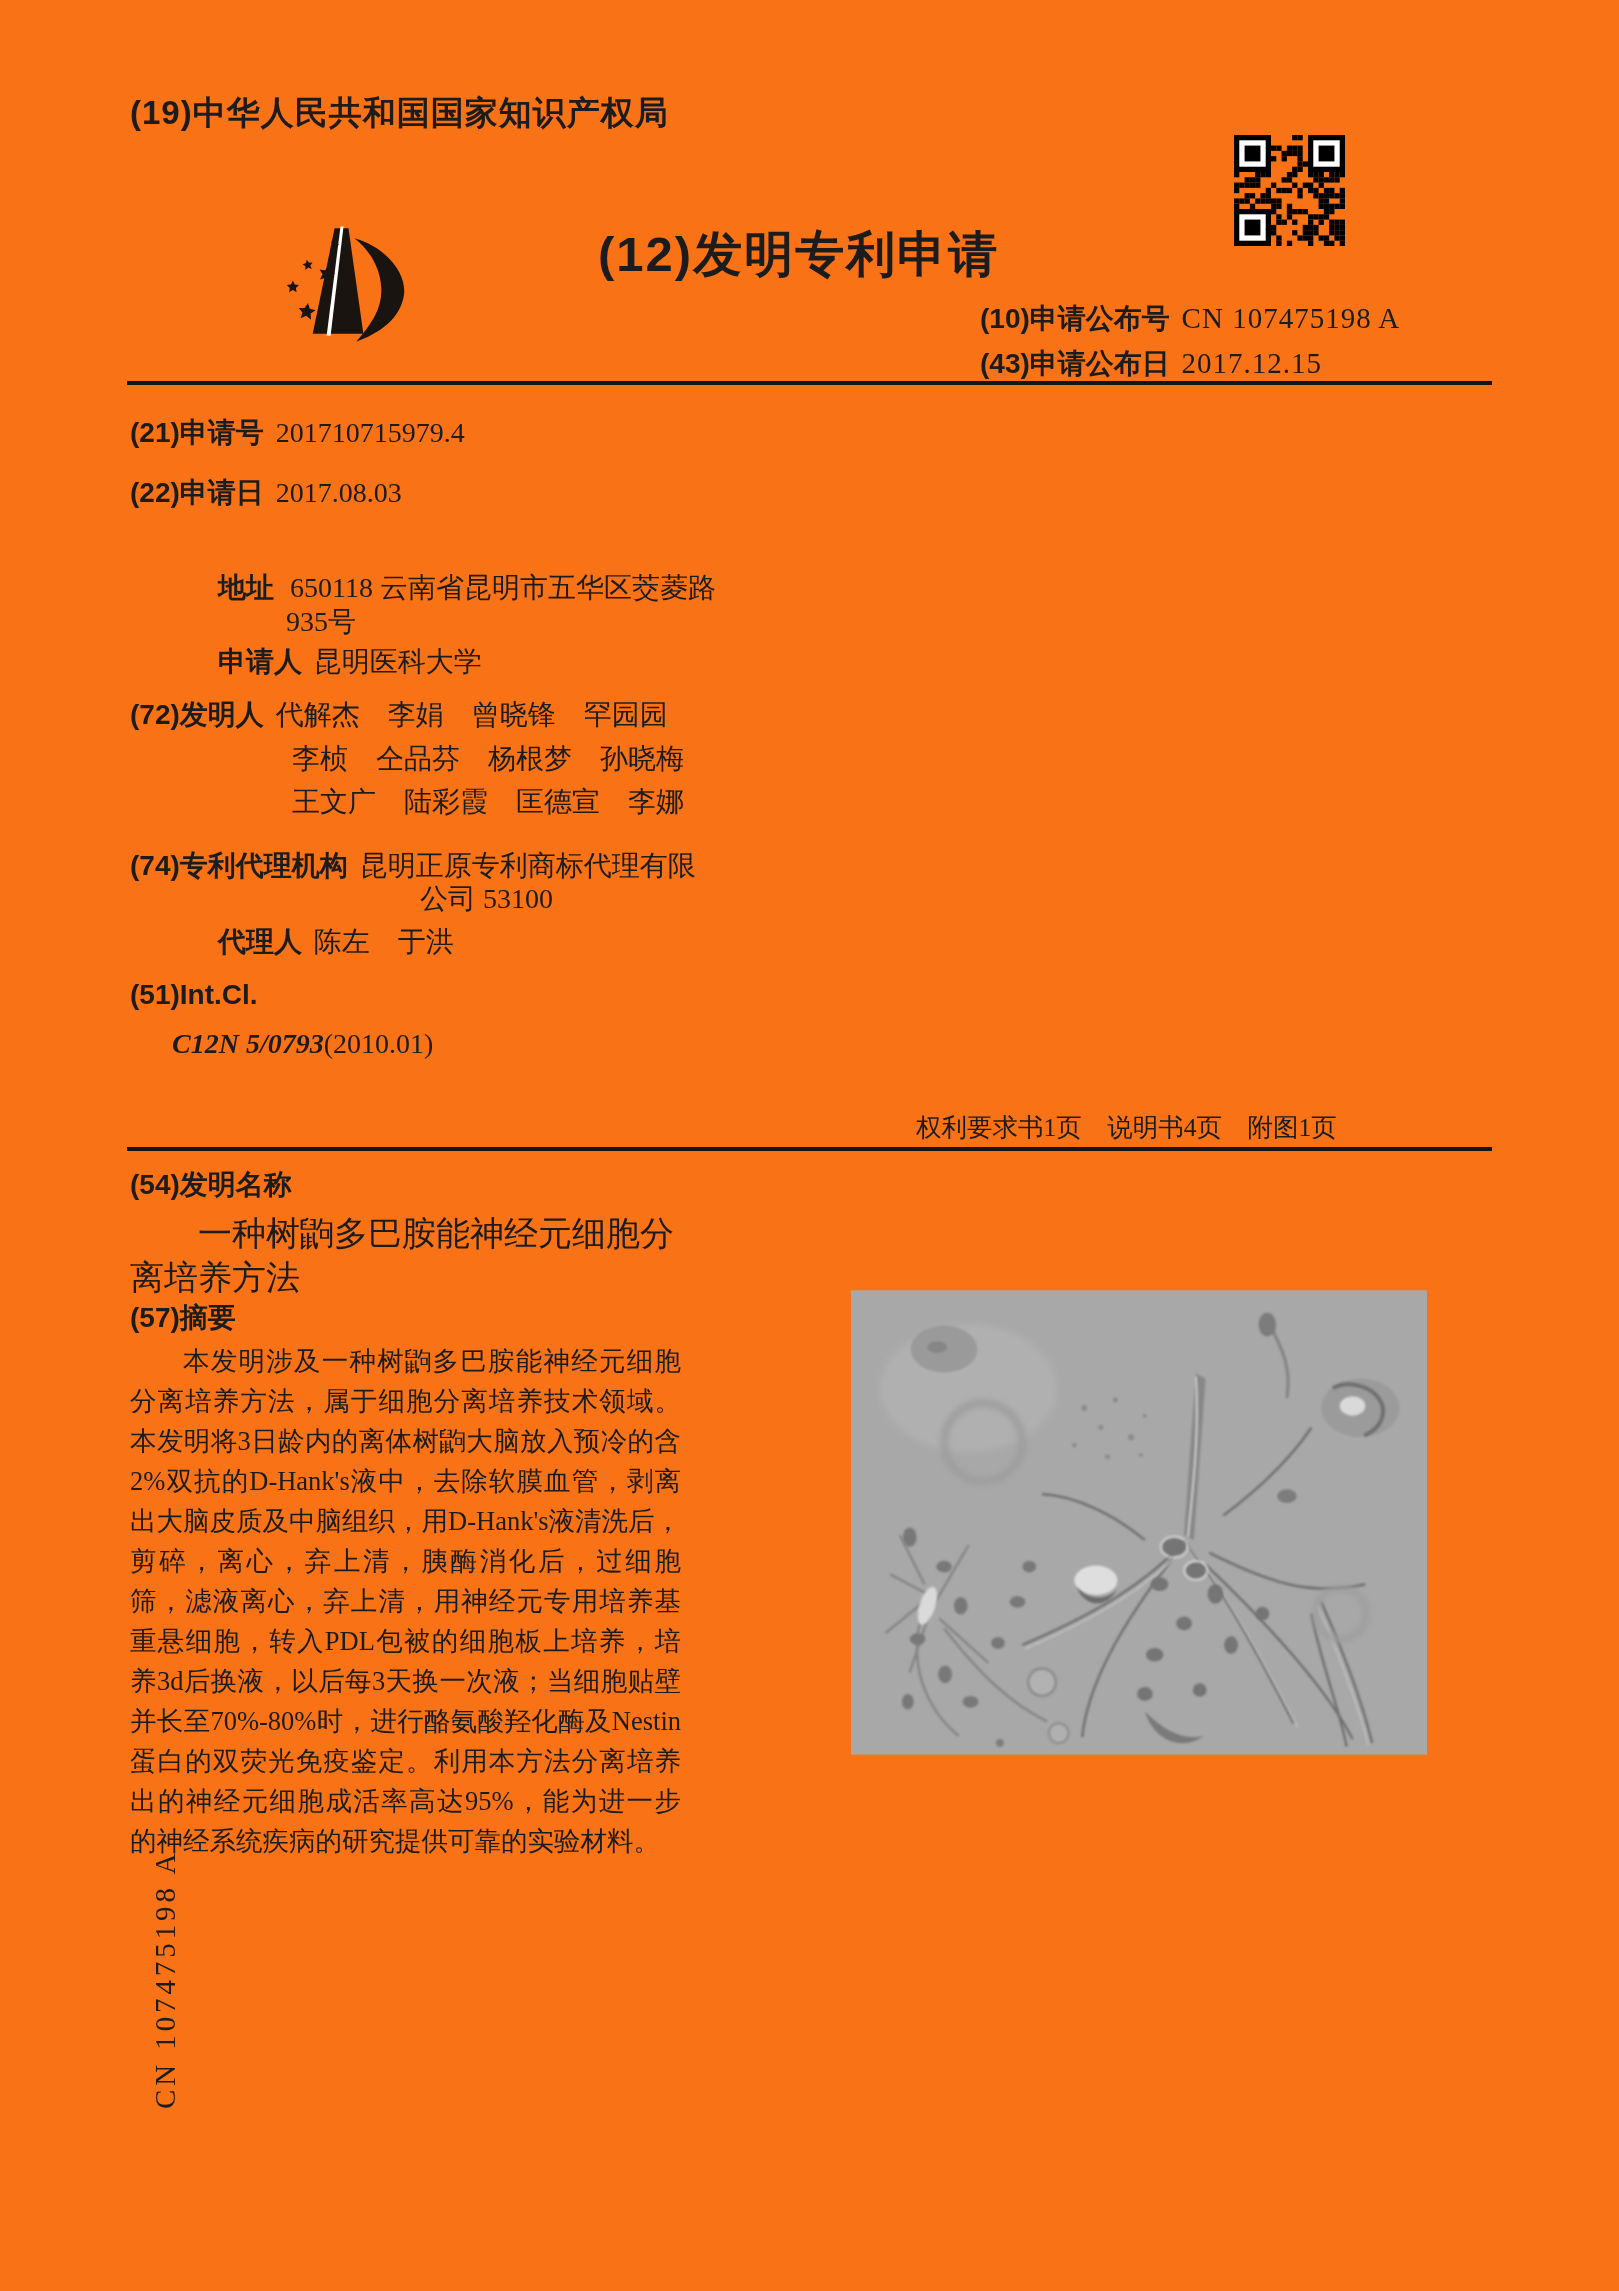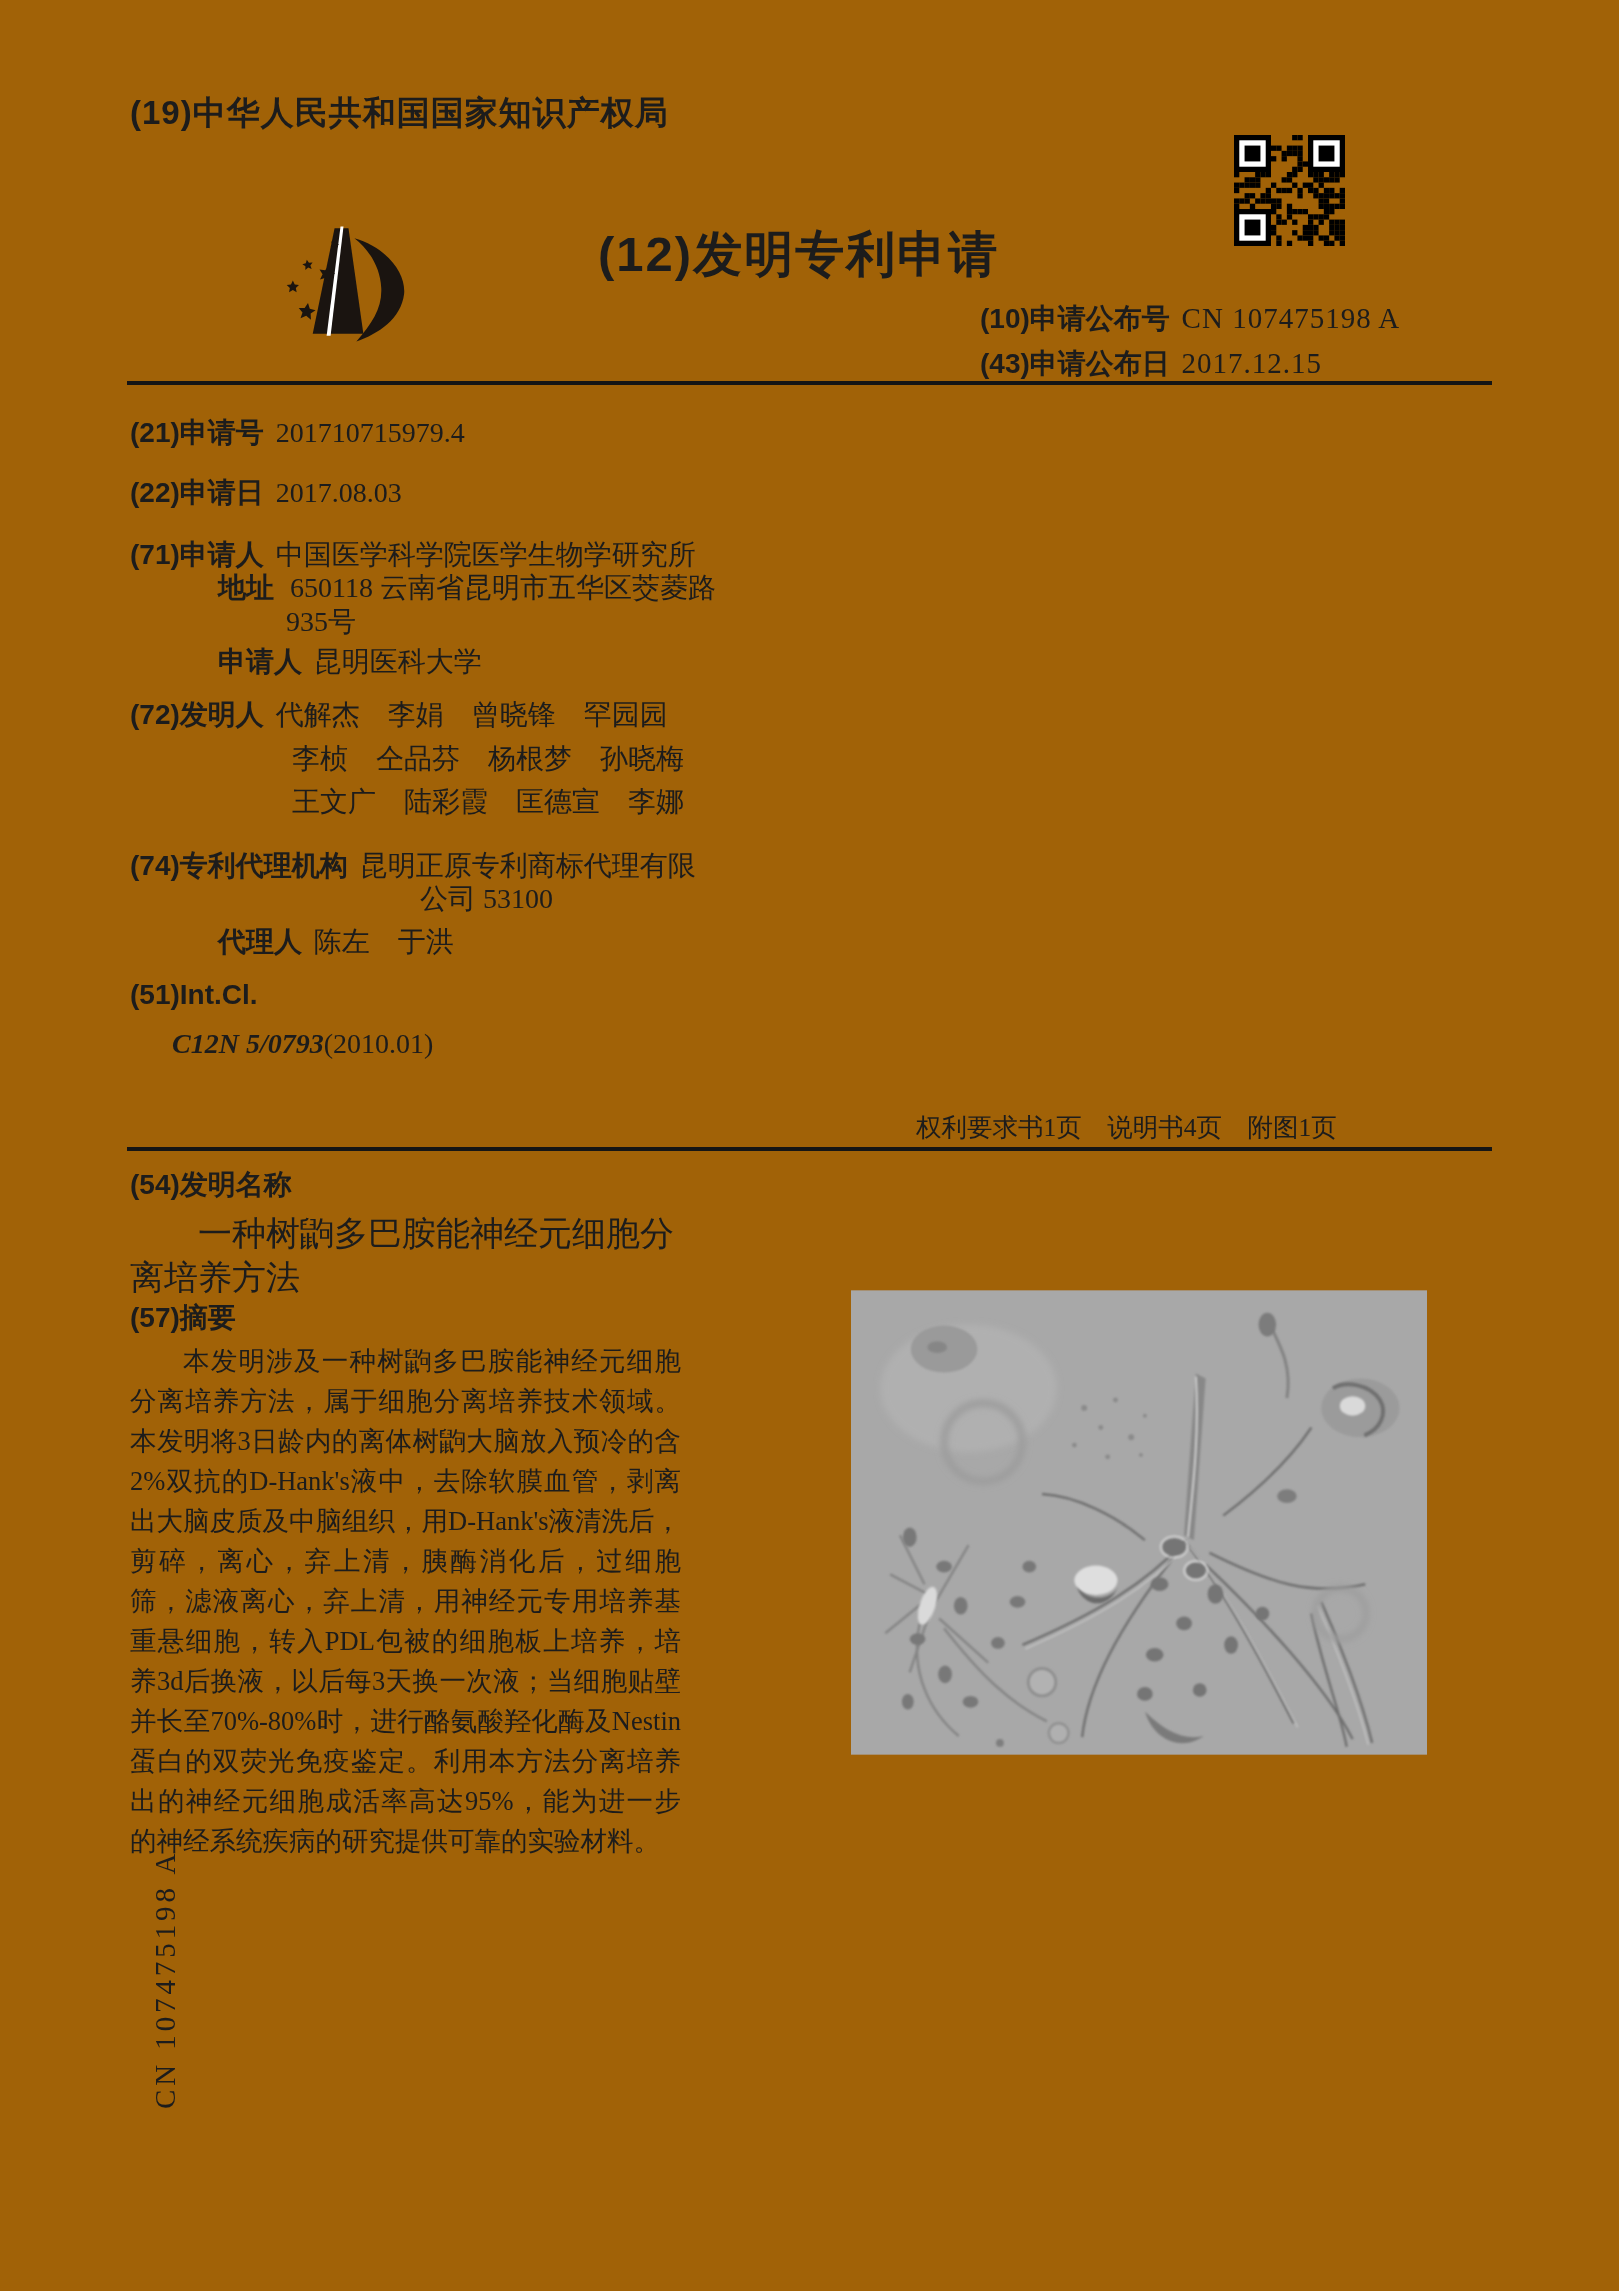--- a/index.html
+++ b/index.html
@@ -1,17 +1,17 @@
 <!DOCTYPE html>
 <html><head>
 <meta charset="utf-8">
 <style>
   html,body{margin:0;padding:0;background:#e8e8e8;}
   .page{
-    position:relative;width:1619px;height:2292px;background:#a16207;
+    position:relative;width:1619px;height:2292px;background:#f97316;
     font-family:"Liberation Sans","DejaVu Sans",sans-serif;color:#1c1c1c;
     overflow:hidden;margin:0 auto;
   }
   .abs{position:absolute;}
   .lbl{font-weight:bold;font-family:"Liberation Sans","DejaVu Sans",sans-serif;}
   .val{font-family:"Liberation Serif","DejaVu Serif",serif;font-weight:normal;}
   .row{position:absolute;left:130px;font-size:28px;white-space:nowrap;line-height:1.2;}
   .row .val{margin-left:12px;}
   .cont{position:absolute;font-size:28px;white-space:nowrap;line-height:1.2;}
   .office{left:130px;top:91px;font-size:33px;font-weight:bold;letter-spacing:1px;}
@@ -234,23 +234,20 @@
   <div class="hr" style="top:381px;"></div>
 
   <div class="row" style="top:416px;">
     <span class="lbl">(21)申请号</span><span class="val">201710715979.4</span>
   </div>
 
   <div class="row" style="top:476px;">
     <span class="lbl">(22)申请日</span><span class="val">2017.08.03</span>
   </div>
 
-  <div class="row" style="top:538px;">
-    <span class="lbl">(71)申请人</span><span class="val">中国医学科学院医学生物学研究所</span>
-  </div>
   <div class="cont" style="left:218px;top:571px;">
     <span class="lbl">地址</span><span class="val" style="margin-left:16px;">650118 云南省昆明市五华区茭菱路</span>
   </div>
   <div class="cont val" style="left:286px;top:605px;">935号</div>
   <div class="cont" style="left:218px;top:645px;">
     <span class="lbl">申请人</span><span class="val" style="margin-left:11.8px;">昆明医科大学</span>
   </div>
 
   <div class="row" style="top:698px;">
     <span class="lbl">(72)发明人</span><span class="val">代解杰　李娟　曾晓锋　罕园园</span>

